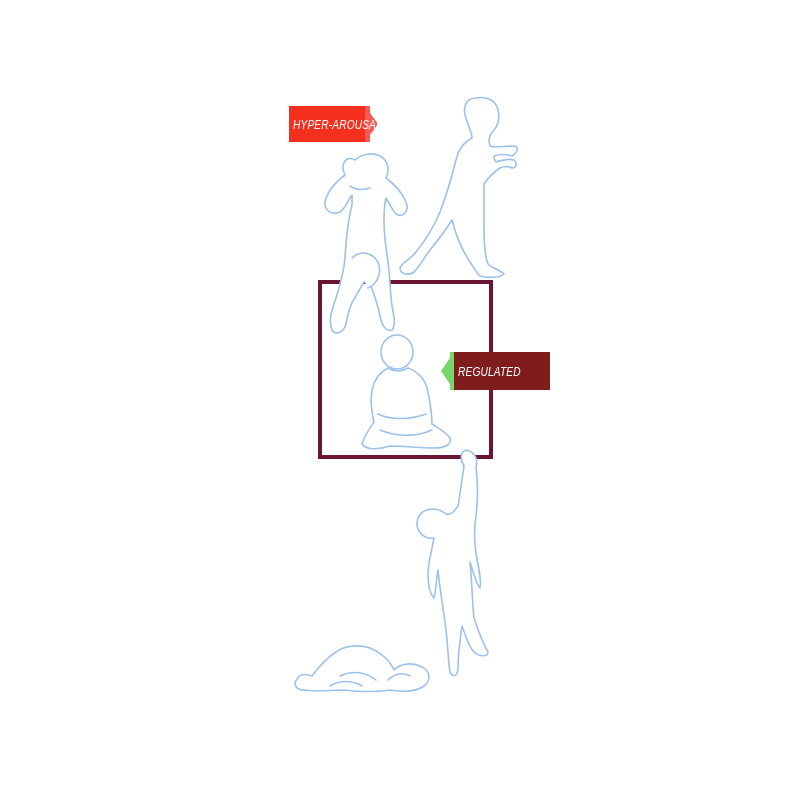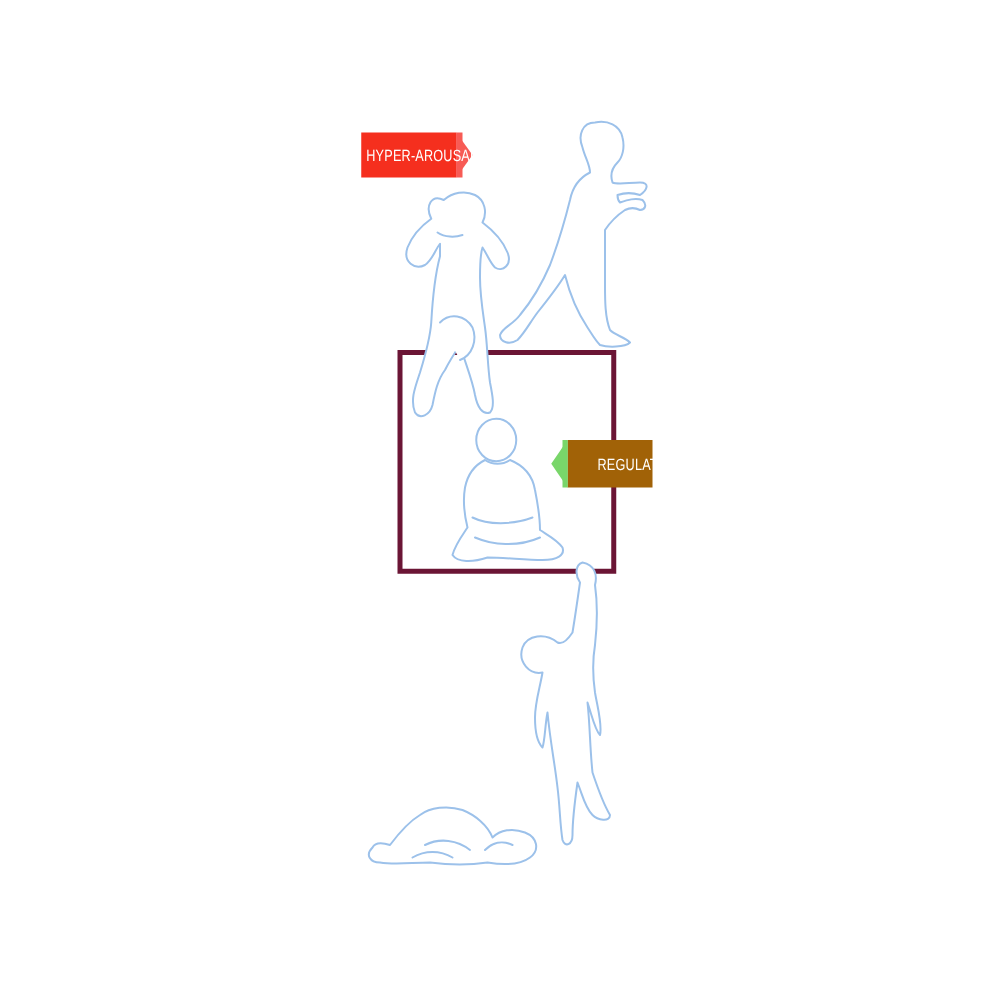--- a/index.html
+++ b/index.html
@@ -1,32 +1,32 @@
 <!DOCTYPE html>
 <html><head>
 <meta charset="utf-8">
 <style>
   html, body { margin: 0; padding: 0; background: #ffffff; }
   body { width: 800px; height: 800px; position: relative; overflow: hidden;
          font-family: "DejaVu Sans Condensed", "DejaVu Sans", sans-serif; }
-  .stage { position: absolute; left: 0; top: 0; width: 800px; height: 800px; }
+  .stage { position: absolute; left: 0; top: 0; width: 800px; height: 800px; font-style: italic; }
   .label {
     position: absolute; height: 36px; display: flex; align-items: center;
     color: #ffffff; font-family: "Liberation Sans Narrow", "Liberation Sans", sans-serif;
     font-size: 13px; letter-spacing: 0.2px; text-transform: uppercase;
     box-sizing: border-box;
   }
   .label .txt { position: relative; z-index: 2; white-space: nowrap;
                 transform: scaleX(0.78); transform-origin: left center; font-weight: 500; }
   .label-hyper { left: 289px; top: 106px; width: 76px; background: #f52f1e; padding-left: 4px; }
   .label-hyper .tip { position: absolute; right: -13px; top: 0; width: 0; height: 0;
     border-top: 18px solid transparent; border-bottom: 18px solid transparent; border-left: 13px solid #f75b55; }
   .label-hyper .tip2 { position: absolute; right: -5px; top: 0; width: 5px; height: 36px; background: #f75b55; }
 
-  .label-reg { left: 454px; top: 352px; width: 68px; height: 38px; background: #a16207; padding-left: 24px; }
+  .label-reg { left: 454px; top: 352px; width: 96px; height: 38px; background: #7f1d1d; padding-left: 4px; }
   .label-reg .tip { position: absolute; left: -13px; top: 0; width: 0; height: 0;
     border-top: 19px solid transparent; border-bottom: 19px solid transparent; border-right: 13px solid #79d66a; }
   .label-reg .tip2 { position: absolute; left: -4px; top: 0; width: 4px; height: 38px; background: #79d66a; }
 
   .label-hypo { left: 289px; top: 561px; width: 76px; height: 37px; background: #1a2fb8; padding-left: 4px; }
   .label-hypo .tip { position: absolute; right: -13px; top: 0; width: 0; height: 0;
     border-top: 18.5px solid transparent; border-bottom: 18.5px solid transparent; border-left: 13px solid #2f63c9; }
   .label-hypo .tip2 { position: absolute; right: -5px; top: 0; width: 5px; height: 37px; background: #2f63c9; }
 
   .window-box { position: absolute; left: 318px; top: 280px; width: 167px; height: 171px;

